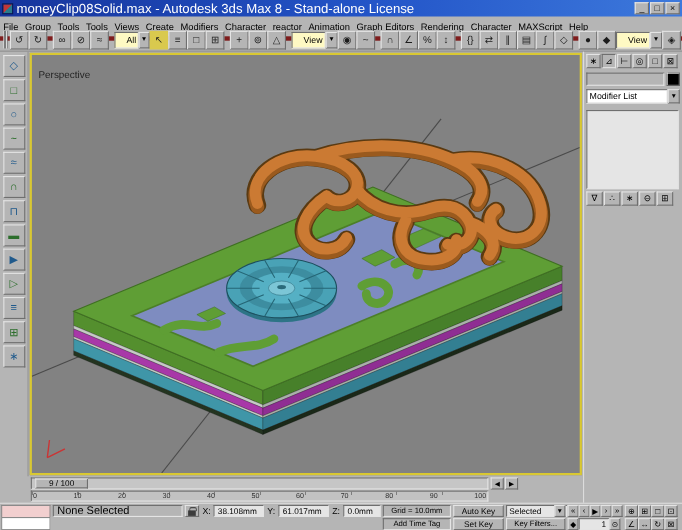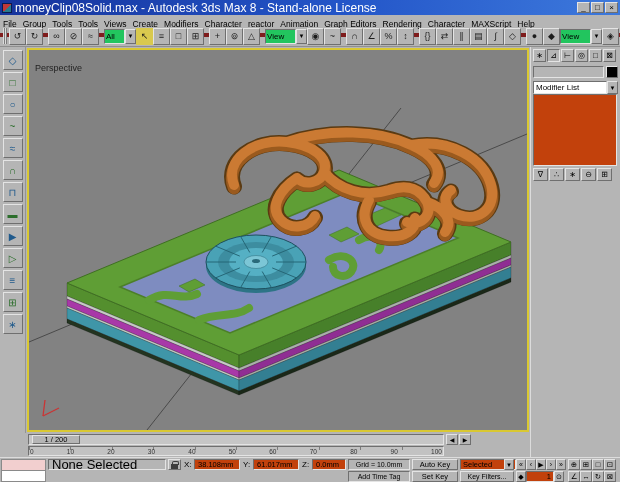--- a/index.html
+++ b/index.html
@@ -1,39 +1,39 @@
 <!DOCTYPE html>
 <html style="--mc-plate_top: #5f9e35; --mc-layer_light: #c6cac6; --mc-layer_magenta: #a838a8; --mc-layer_teal: #3f96a8; --mc-layer_dark: #233420; --mc-inlay: #7e8cc0; --mc-ornament: #cb7a33; --mc-ornament_side: #9a5a1e; --mc-ornament_outline: #5a3a12; --mc-fountain: #49a2b6; --mc-viewport_bg: #828282; --mc-active_border: #d9c832;"><head>
 <meta charset="utf-8">
 <style>
 *{box-sizing:border-box;margin:0;padding:0}
 html,body{width:620px;height:482px;overflow:hidden}
 body{font-family:"Liberation Sans",sans-serif;background:#b5b5b5;position:relative;font-size:9px;color:#000}
 .raised{border:1px solid;border-color:#e4e4e4 #6f6f6f #6f6f6f #e4e4e4;background:#b5b5b5}
 .sunken{border:1px solid;border-color:#6f6f6f #e4e4e4 #e4e4e4 #6f6f6f;background:#b5b5b5}
-.whitefield{border:1px solid;border-color:#6f6f6f #e4e4e4 #e4e4e4 #6f6f6f;background:#c2410c}
+.whitefield{border:1px solid;border-color:#6f6f6f #e4e4e4 #e4e4e4 #6f6f6f;background:#e5e5e5}
 
 
 .titlebar{position:absolute;left:0;top:0;width:620px;height:15px;background:linear-gradient(90deg,#16349c 0%,#2355c8 55%,#3d79dc 100%);display:flex;align-items:center;padding:0 2px;color:#fff}
 .titlebar .appicon{width:10px;height:10px;margin-right:3px;background:linear-gradient(135deg,#c03838 0 50%,#2a7a8c 50% 100%);border:1px solid #0a1a50}
 .titlebar .ttext{font-size:12px;font-weight:normal;white-space:nowrap;overflow:hidden;flex:1}
 .winbtn{width:13px;height:11px;margin-left:1px;display:flex;align-items:center;justify-content:center;font-size:8px;color:#000}
 
 
 .menubar{position:absolute;left:0;top:15px;width:620px;height:22px;display:flex;align-items:center;border-bottom:4px solid #7f1d1d}
 .menubar .mi{padding:0 3px;font-size:8.5px;white-space:nowrap}
 
 
 .maintb{position:absolute;left:0;top:26px;width:620px;height:21px;display:flex;align-items:center;padding:0 1px;border-bottom:1px solid #8f8f8f}
 .handle{width:4px;height:16px;margin:0 2px;background:repeating-linear-gradient(90deg,#dcdcdc 0 1px,#7c7c7c 1px 2px)}
 .tbtn{width:17px;height:17px;display:flex;align-items:center;justify-content:center;font-size:9px;color:#1c1c1c;flex:none}
 .tbtn.active{background:#d9c94e;border-color:#6f6f6f #e4e4e4 #e4e4e4 #6f6f6f}
 .sep{width:5px;flex:none}
 .tdrop{height:15px;display:flex;align-items:center;flex:none;font-size:8px}
-.tdrop .tdtext{height:100%;display:flex;align-items:center;padding:0 1px;background:#22c55e;border:1px solid;border-color:#6f6f6f #e4e4e4 #e4e4e4 #6f6f6f;flex:1;overflow:hidden}
+.tdrop .tdtext{height:100%;display:flex;align-items:center;padding:0 10px;background:#fef9c3;border:1px solid;border-color:#6f6f6f #e4e4e4 #e4e4e4 #6f6f6f;flex:1;overflow:hidden}
 .tdrop .darr{width:11px;height:100%;display:flex;align-items:center;justify-content:center;font-size:6px;border:1px solid;border-color:#e4e4e4 #6f6f6f #6f6f6f #e4e4e4;background:#b5b5b5}
 .w30{width:32px}.w40{width:42px}
 
 
 .lefttb{position:absolute;left:0;top:47px;width:26px;height:386px;border-right:1px solid #949494;display:flex;flex-direction:column;align-items:center;padding-top:3px;gap:2px}
 .lbtn{width:20px;height:20px;display:flex;align-items:center;justify-content:center;font-size:10px;flex:none}
 .lbtn:nth-child(odd){color:#205a8c}.lbtn:nth-child(even){color:#2c6e2c}
 
 
 .viewport{position:absolute;left:27px;top:48px;width:502px;height:384px;border:2px solid var(--mc-active_border,#d9c832);background:var(--mc-viewport_bg,#828282)}
@@ -61,41 +61,41 @@
 .orn-t{fill:none;stroke:var(--mc-ornament,#cb7a33);stroke-width:10;stroke-linecap:round;stroke-linejoin:round}
 .tripod{stroke:#cc3333;stroke-width:1.2}
 
 
 .cpanel{position:absolute;left:530px;top:47px;width:90px;height:410px;border-left:1px solid #dcdcdc;padding:1px 2px}
 .cptabs{display:flex;height:15px;align-items:center;gap:1px;margin-bottom:2px}
 .cptab{width:13px;height:13px;display:flex;align-items:center;justify-content:center;font-size:8px}
 .namerow{display:flex;align-items:center;gap:2px;height:14px;margin-bottom:2px}
 .namefield{flex:1;height:12px}
 .swatch{width:12px;height:12px;background:#000;border:1px solid;border-color:#e4e4e4 #6f6f6f #6f6f6f #e4e4e4}
-.modlist{display:flex;height:13px;margin-bottom:0;font-size:8px}
+.modlist{display:flex;height:13px;margin-bottom:6px;font-size:8px}
 .modlist .mltext{flex:1;display:flex;align-items:center;padding:0 2px;background:#fff;border:1px solid;border-color:#6f6f6f #e4e4e4 #e4e4e4 #6f6f6f}
 .modlist .darr{width:11px;display:flex;align-items:center;justify-content:center;font-size:6px;border:1px solid;border-color:#e4e4e4 #6f6f6f #6f6f6f #e4e4e4;background:#b5b5b5}
 .stackbox{width:84px;height:72px;margin-bottom:2px}
 .stackbtns{display:flex;gap:1px}
 .sbtn{width:15px;height:13px;display:flex;align-items:center;justify-content:center;font-size:8px}
 
 
 .timerow{position:absolute;left:0;top:433px;width:530px;height:13px}
 .slidertrack{position:absolute;left:28px;top:1px;width:416px;height:11px;background:#c6c6c6;border:1px solid;border-color:#6f6f6f #e4e4e4 #e4e4e4 #6f6f6f}
 .sliderhandle{position:absolute;left:3px;top:0;width:48px;height:9px;display:flex;align-items:center;justify-content:center;font-size:7.5px}
 .tlarrow{position:absolute;top:1px;width:12px;height:11px;display:flex;align-items:center;justify-content:center;font-size:6px}
 .trackbar{position:absolute;left:28px;top:446px;width:416px;height:10px;background:#c2c2c2;border:1px solid;border-color:#6f6f6f #e4e4e4 #e4e4e4 #6f6f6f;background-image:repeating-linear-gradient(90deg,#7d7d7d 0 1px,transparent 1px 41.4px);background-size:100% 3px;background-repeat:no-repeat;display:flex;justify-content:space-between;align-items:flex-end;padding:0 1px}
 .trackbar span{font-size:6.5px;color:#333;line-height:7px}
 
 
 .statusbar{position:absolute;left:0;top:457px;width:620px;height:25px;border-top:1px solid #dcdcdc}
 .listener{position:absolute;left:1px;top:1px;width:45px;height:23px}
 .listener .lp{height:11px;background:#f2cfcf;border:1px solid #8a8a8a;border-bottom:none}
 .listener .lw{height:12px;background:#fff;border:1px solid #8a8a8a}
-.sfield{position:absolute;height:11px;display:flex;align-items:center;padding:0 3px;font-size:13px;white-space:nowrap;overflow:hidden}
+.sfield{position:absolute;height:11px;display:flex;align-items:center;padding:0 3px;font-size:10px;white-space:nowrap;overflow:hidden}
 .slabel{position:absolute;height:11px;display:flex;align-items:center;font-size:8px}
 .sbtnr{position:absolute;height:11px;display:flex;align-items:center;justify-content:center;font-size:7.5px;white-space:nowrap}
 .padlockwrap{position:absolute;width:13px;height:11px;display:flex;align-items:flex-start;justify-content:center}
 .padlock{position:relative;width:7px;height:5px;background:#3c3c3c;margin-top:4px}
 .padlock::before{content:"";position:absolute;left:1px;top:-3px;width:5px;height:3px;border:1px solid #3c3c3c;border-bottom:none;border-radius:2px 2px 0 0}
 .pbtn{width:10px;height:11px;display:flex;align-items:center;justify-content:center;font-size:7px;flex:none}
 .pbrow{position:absolute;display:flex;gap:0}
 .navgrid{position:absolute;left:568px;top:1px;width:48px;height:23px;display:flex;flex-wrap:wrap}
 .nbtn{width:12px;height:11px;display:flex;align-items:center;justify-content:center;font-size:7.5px;flex:none}
 </style>
@@ -276,21 +276,21 @@
     <span class="sbtn raised">∇</span>
     <span class="sbtn raised">∴</span>
     <span class="sbtn raised">∗</span>
     <span class="sbtn raised">⊖</span>
     <span class="sbtn raised">⊞</span>
   </div>
 </div>
 
 <div class="timerow">
   <div class="slidertrack">
-    <span class="sliderhandle raised">1 / 200</span>
+    <span class="sliderhandle raised">9 / 100</span>
   </div>
   <span class="tlarrow raised" style="left:446px">◀</span>
   <span class="tlarrow raised" style="left:459px">▶</span>
 </div>
 <div class="trackbar">
   <span>0</span>
   <span>10</span>
   <span>20</span>
   <span>30</span>
   <span>40</span>

